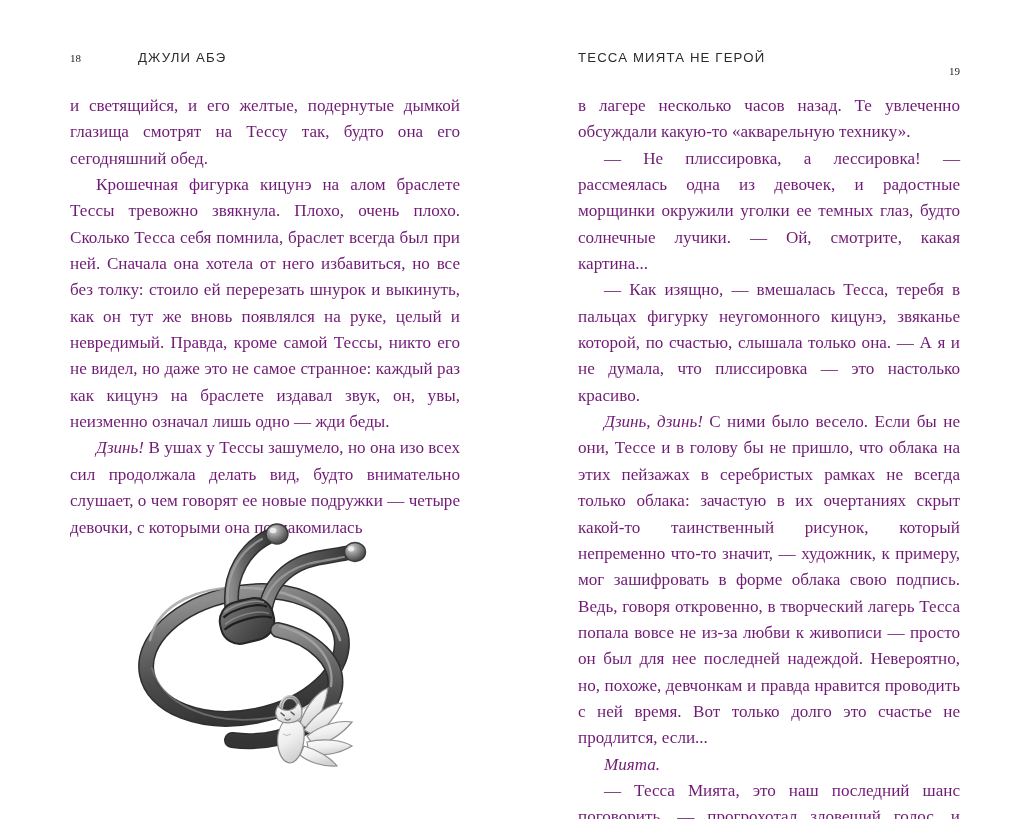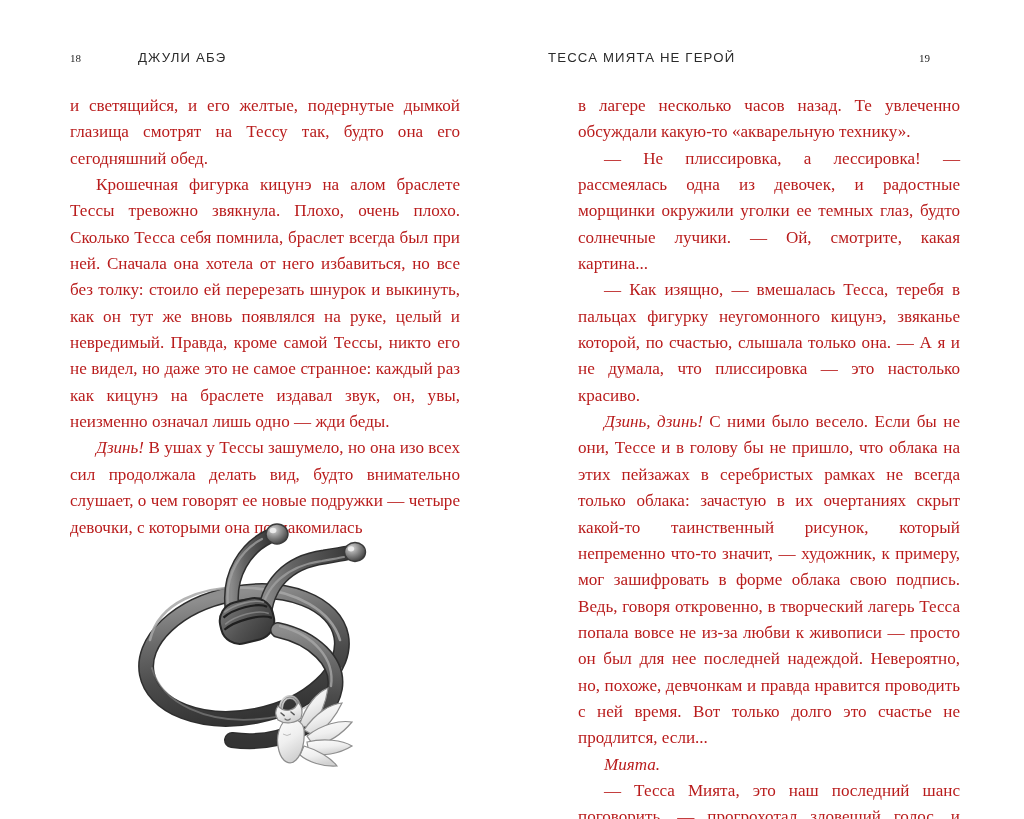--- a/index.html
+++ b/index.html
@@ -33,22 +33,23 @@
     font-family: "Liberation Sans", "DejaVu Sans", sans-serif;
     font-size: 13.2px;
     letter-spacing: 1.15px;
     color: #2b2b2b;
   }
   .running-head.left {
     left: 70px;
     width: 390px;
   }
   .running-head.right {
-    left: 548px;
+    left: 578px;
     width: 382px;
+    flex-direction: column;
   }
   .folio {
     font-family: "Liberation Serif", "DejaVu Serif", serif;
     font-size: 11px;
     letter-spacing: 0;
     color: #1f1f1f;
   }
   .running-head.left .folio { margin-right: 0; }
   .running-head.left .rh-title {
     margin-left: 57px;
@@ -60,21 +61,21 @@
 
   
   .column {
     position: absolute;
     top: 93px;
     font-size: 17.1px;
     line-height: 26.35px;
     text-align: justify;
     text-justify: inter-word;
     hyphens: manual;
-    color: #b91c1c;
+    color: #701a75;
   }
   .column.left {
     left: 70px;
     width: 390px;
   }
   .column.right {
     left: 578px;
     width: 382px;
   }
   .column p {

